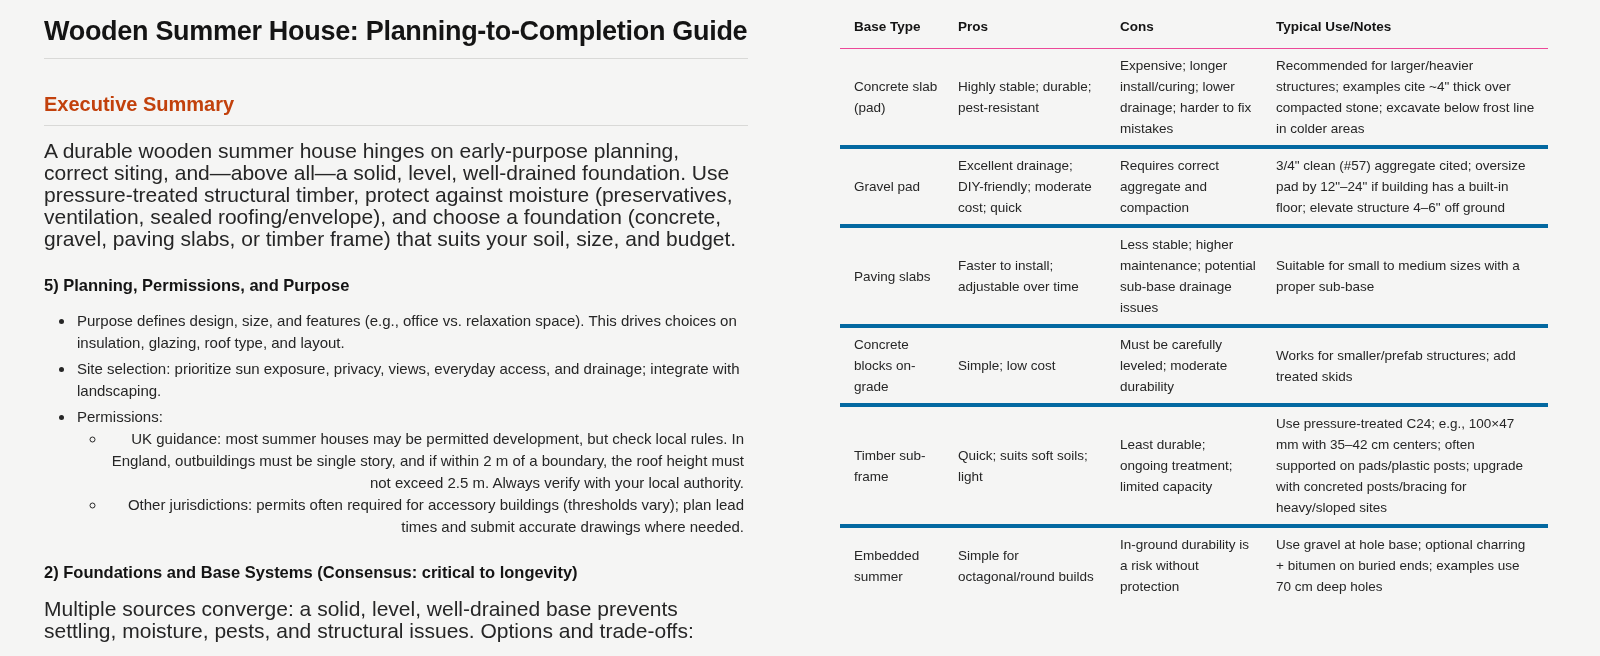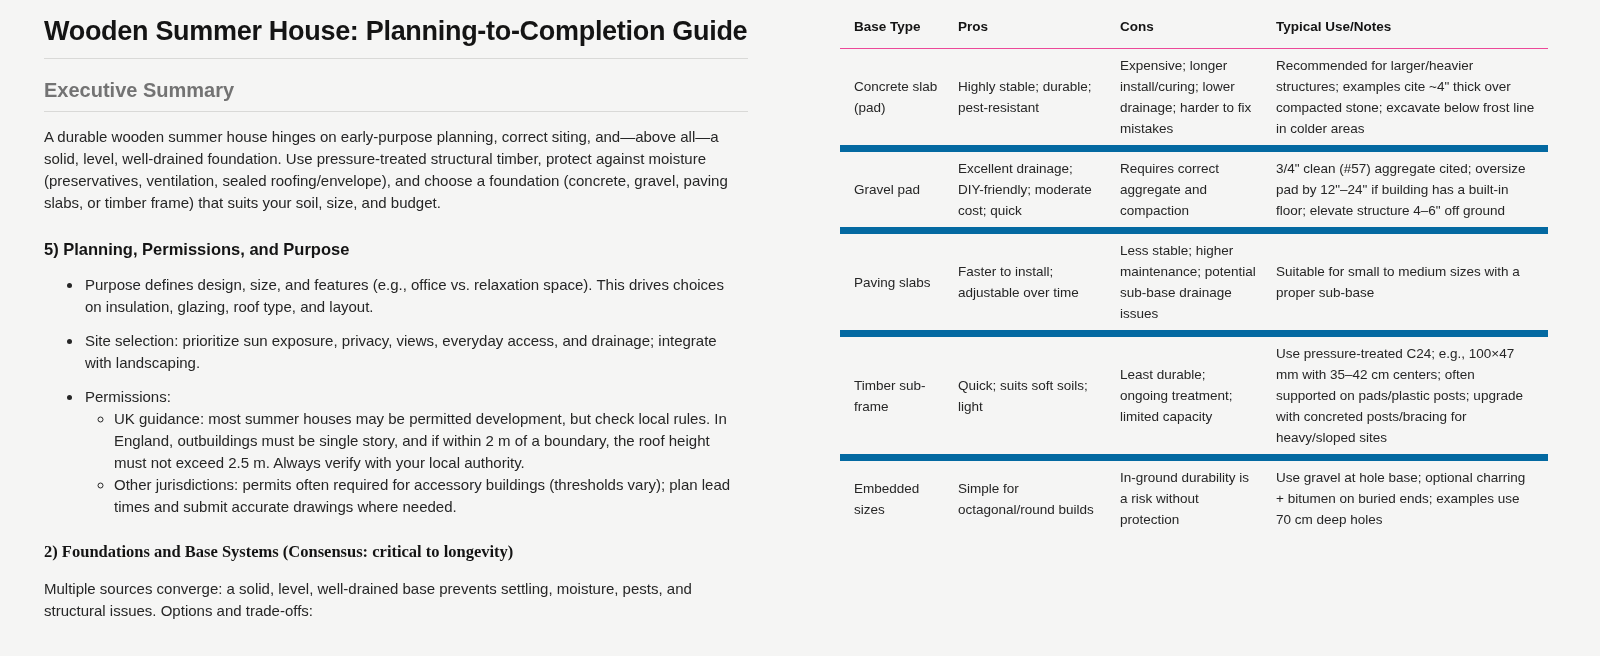--- a/index.html
+++ b/index.html
@@ -13,49 +13,49 @@
   .page { position:relative; width:1600px; height:483px; }
 
   
   .doc-col { position:absolute; left:44px; top:0; width:704px; }
   .doc-title {
     margin:14px 0 0; font-size:27px; line-height:34px; font-weight:700;
     letter-spacing:-0.3px; color:#141414;
     padding-bottom:10px; border-bottom:1px solid #d9d9d7;
   }
   .sec-heading {
-    margin:18px 0 0; font-size:20px; line-height:26px; font-weight:700;
-    color:#737373; padding-bottom:8px; border-bottom:1px solid #d9d9d7;
+    margin:32px 0 0; font-size:20px; line-height:26px; font-weight:700;
+    color:#c2410c; padding-bottom:8px; border-bottom:1px solid #d9d9d7;
   }
   .sec-heading.ma { margin-top:24px; }
-  .body-p { margin:14px 0 0; font-size:15px; line-height:22px; color:#262626; }
+  .body-p { margin:14px 0 0; font-size:21px; line-height:22px; color:#262626; }
   .sub-heading {
     margin:24px 0 0; font-size:16.5px; line-height:22px; font-weight:700; color:#141414;
   }
-  .sub-heading.second { margin-top:22px; line-height:24px;font-family:Liberation Serif, serif; }
+  .sub-heading.second { margin-top:22px; line-height:24px; }
   ul.bullets {
     margin:14px 0 0; padding-left:27px;
     font-size:15px; line-height:22px; color:#262626;
   }
-  ul.bullets > li { margin:12px; padding-left:2px; }
-  ul.subbullets { margin:0; padding-left:29px; list-style-type:circle; }
+  ul.bullets > li { margin:4px; padding-left:2px; }
+  ul.subbullets { margin:0; padding-left:29px; list-style-type:circle;text-align:right; }
   ul.subbullets > li { margin:0; padding-left:0; }
 
   
   .table-col { position:absolute; left:840px; top:0; width:708px; }
   table.cmp {
     border-collapse:collapse; table-layout:fixed; width:708px; margin-top:10px;
     font-size:13.5px; line-height:21px; color:#262626;
   }
   table.cmp th {
     text-align:left; font-weight:700; color:#141414; font-size:13.5px;
     padding:6px 12px 11px 8px; border-bottom:1px solid #ec4899; vertical-align:bottom;
   }
   table.cmp td {
-    padding:6px 12px 6px 8px; border-bottom:7px solid #0369a1; vertical-align:middle;
+    padding:6px 12px 6px 8px; border-bottom:4px solid #0369a1; vertical-align:middle;
   }
   table.cmp th:first-child, table.cmp td:first-child { padding-left:14px; }
   table.cmp tbody tr:last-child td { border-bottom:none; }
   .footnote { margin:14px 0 0; font-size:14px; line-height:22px; color:#262626; }
 </style>
 </head>
 <body>
 
 <div class="page">
 
@@ -112,27 +112,33 @@
           <td>Requires correct aggregate and compaction</td>
           <td>3/4" clean (#57) aggregate cited; oversize pad by 12"–24" if building has a built-in floor; elevate structure 4–6" off ground</td>
         </tr>
         <tr>
           <td>Paving slabs</td>
           <td>Faster to install; adjustable over time</td>
           <td>Less stable; higher maintenance; potential sub-base drainage issues</td>
           <td>Suitable for small to medium sizes with a proper sub-base</td>
         </tr>
         <tr>
+          <td>Concrete blocks on-grade</td>
+          <td>Simple; low cost</td>
+          <td>Must be carefully leveled; moderate durability</td>
+          <td>Works for smaller/prefab structures; add treated skids</td>
+        </tr>
+        <tr>
           <td>Timber sub-frame</td>
           <td>Quick; suits soft soils; light</td>
           <td>Least durable; ongoing treatment; limited capacity</td>
           <td>Use pressure-treated C24; e.g., 100×47 mm with 35–42 cm centers; often supported on pads/plastic posts; upgrade with concreted posts/bracing for heavy/sloped sites</td>
         </tr>
         <tr>
-          <td>Embedded sizes</td>
+          <td>Embedded summer</td>
           <td>Simple for octagonal/round builds</td>
           <td>In-ground durability is a risk without protection</td>
           <td>Use gravel at hole base; optional charring + bitumen on buried ends; examples use 70 cm deep holes</td>
         </tr>
       </tbody>
     </table>
   </div>
 
 </div>
 

